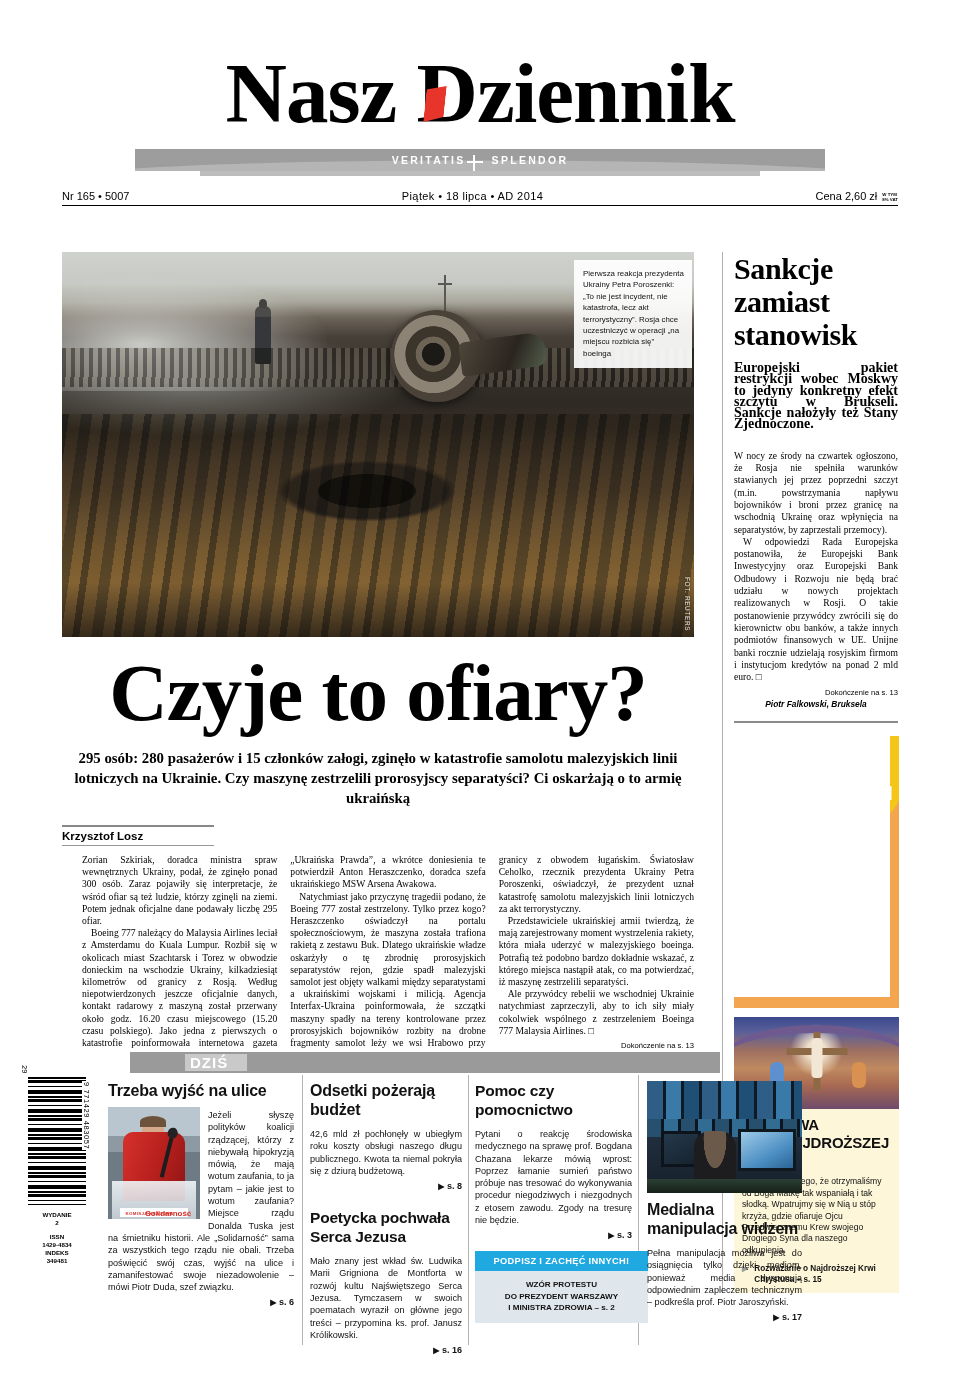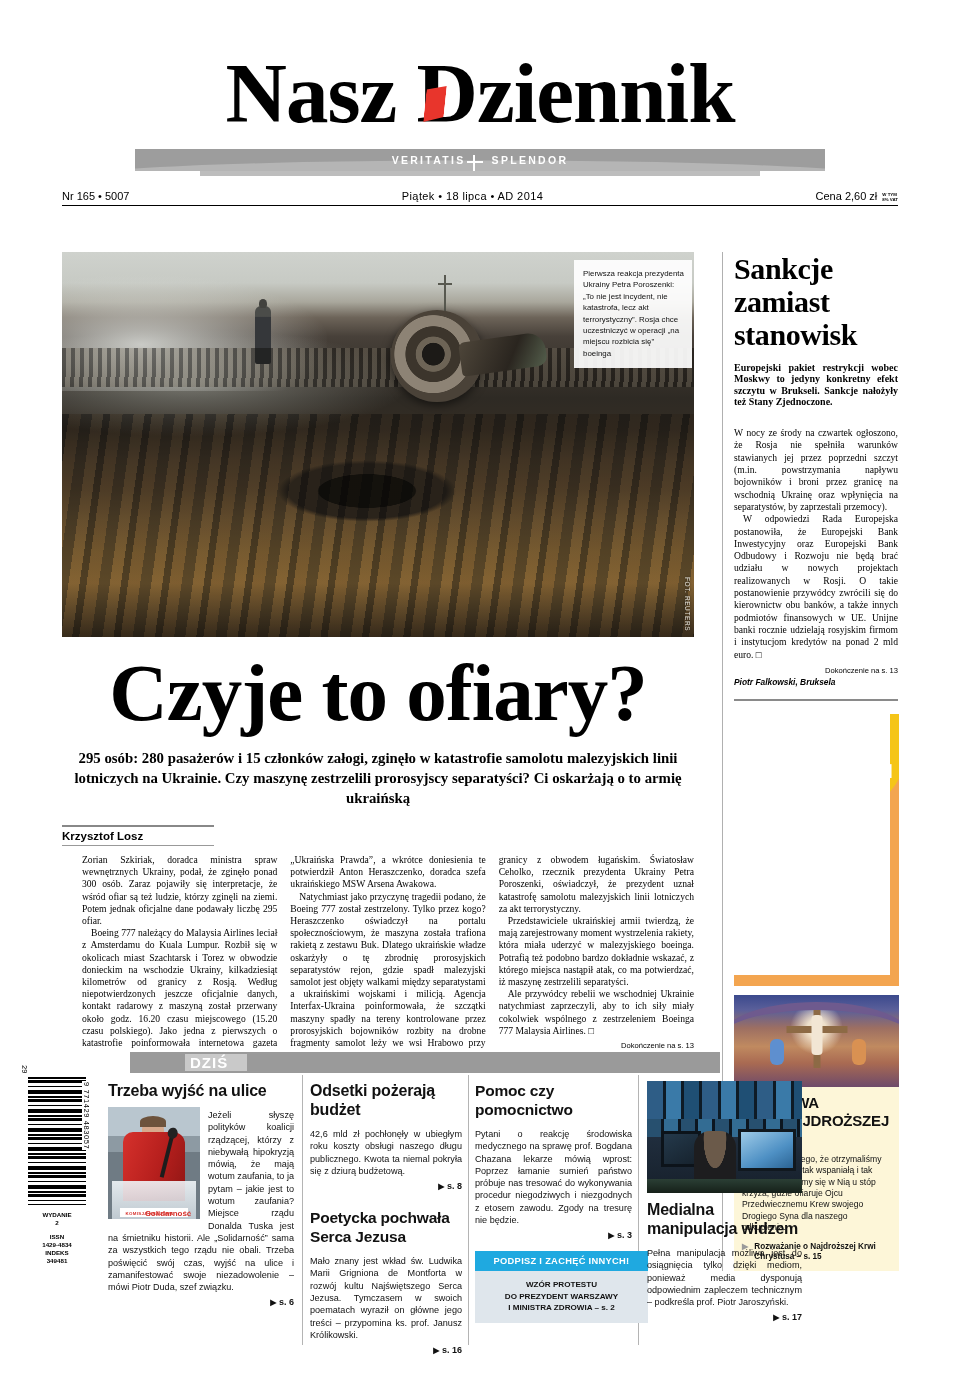--- a/index.html
+++ b/index.html
@@ -196,36 +196,36 @@
 
   
   .sank-title {
     font-family:"Liberation Serif", serif;
     font-weight:bold; font-size:30px; line-height:33px;
     letter-spacing:-.4px; color:#000; text-align:left;
   }
   .sank-lead {
     margin-top:11px;
     font-family:"Liberation Serif", serif;
-    font-weight:bold; font-size:10px; line-height:11.3px;
+    font-weight:bold; font-size:14px; line-height:11.3px;
     text-align:justify; color:#000;
   }
   .sank-body {
     margin-top:20px;
     font-family:"Liberation Serif", serif;
     font-size:9.6px; line-height:12.3px;
     text-align:justify; color:#000;
   }
   .sank-body p + p { text-indent:9px; }
   .sank-contd {
     margin-top:5px; text-align:right;
     font-family:"Liberation Sans",sans-serif; font-size:7.6px;
   }
   .sank-author {
-    text-align:left; font-family:"Liberation Sans",sans-serif;
+    text-align:center; font-family:"Liberation Sans",sans-serif;
     font-weight:bold; font-style:italic; font-size:8.4px; margin-top:2px;
   }
   .sidebar-sep { border-top:2.5px solid #8a8a8a; margin:12px 0 0 0; }
 
   
   .pilg {
     position:relative; margin-top:13px; width:165px; height:272px;
     background:#f3a550; overflow:hidden;
   }
   .pilg .circ {

